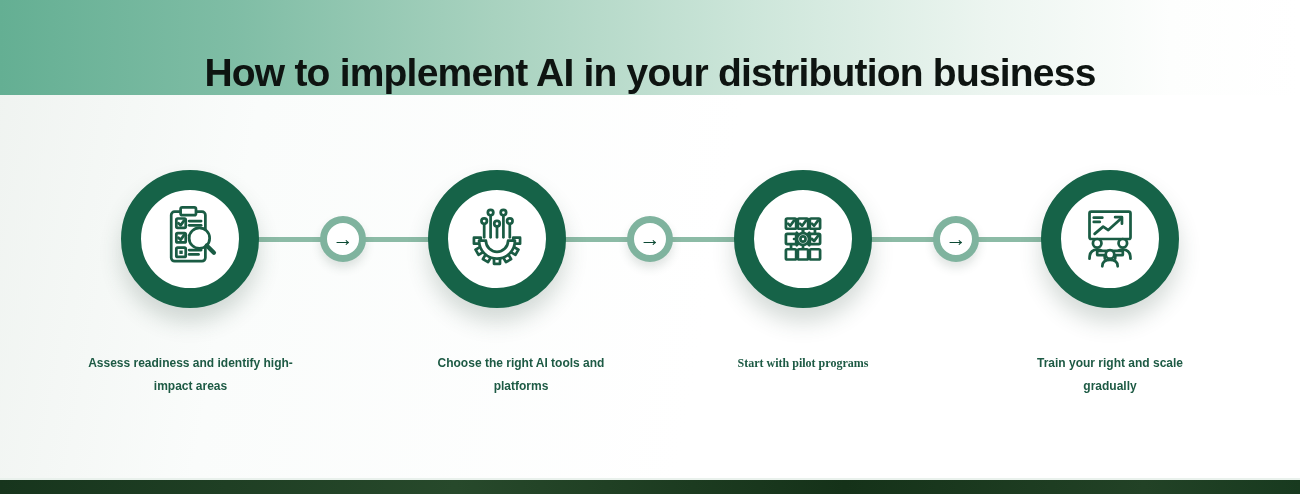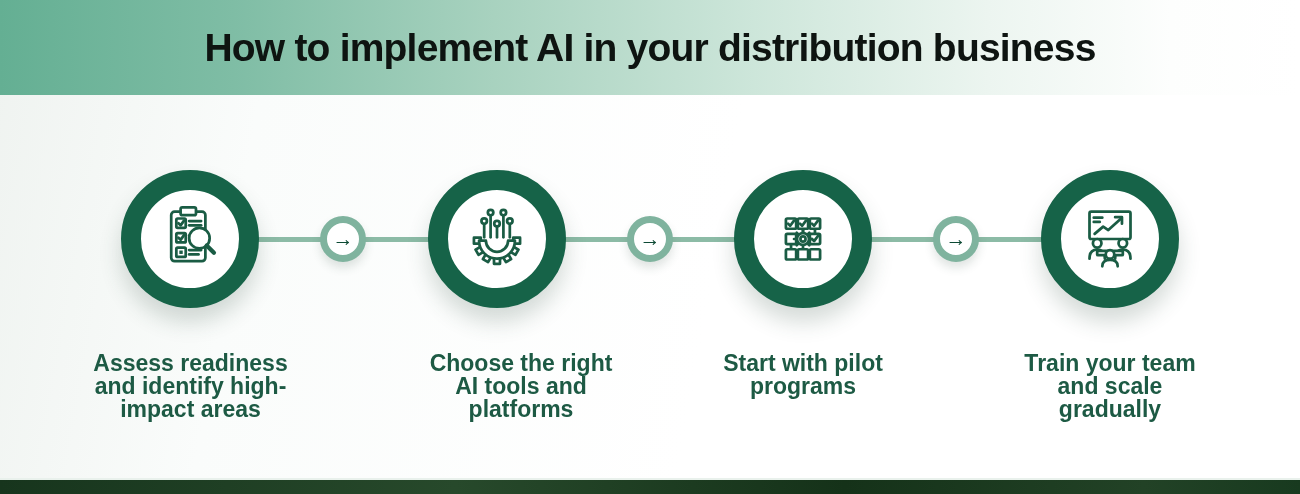--- a/index.html
+++ b/index.html
@@ -12,21 +12,21 @@
     height: 494px;
     background: linear-gradient(100deg, #eff3f0 0%, #fafcfb 20%, #ffffff 55%, #ffffff 100%);
   }
 
   
   .header {
     position: absolute;
     left: 0; top: 0;
     width: 1300px; height: 95px;
     background: linear-gradient(90deg, #64af93 0%, #7fbda5 18%, #a8d2bf 38%, #cde6da 58%, #ecf5f0 76%, #fdfefd 90%, #ffffff 100%);
-    display: flex; align-items: center; justify-content: center;
+    display: flex; align-items: flex-end; justify-content: center;
   }
   .title {
     color: #0e1411;
     font-size: 39px;
     font-weight: 700;
     letter-spacing: -0.8px;
     white-space: nowrap;
   }
 
   
@@ -69,27 +69,27 @@
     font-weight: 700;
     line-height: 1;
     transform: translateY(-1px);
   }
 
   .step-label {
     position: absolute;
     top: 352px;
     text-align: center;
     color: #1d5a44;
-    font-size: 23px;
+    font-size: 12px;
     font-weight: 700;
     line-height: 23px;
   }
   .label-1 { left: 83px;   width: 215px; }
   .label-2 { left: 428px;  width: 186px; }
-  .label-3 { left: 723px;  width: 160px; }
+  .label-3 { left: 723px;  width: 160px; font-family: Liberation Serif, serif; }
   .label-4 { left: 1013px; width: 194px; }
 
   .circle-1 { left: 121px; }
   .circle-2 { left: 428px; }
   .circle-3 { left: 734px; }
   .circle-4 { left: 1041px; }
 
   .arrow-1 { left: 320px; }
   .arrow-2 { left: 627px; }
   .arrow-3 { left: 933px; }
@@ -225,18 +225,18 @@
       <path class="ic ic-white" d="M54 71 Q54 60.5 63 60.5 Q72 60.5 72 71"></path>
       <rect class="ic ic-white" x="33" y="62" width="30" height="5" rx="1"></rect>
       <circle class="ic ic-white" cx="48" cy="66" r="5"></circle>
       <path class="ic ic-white" d="M39 80 Q39 72.5 48 72.5 Q57 72.5 57 80"></path>
     </svg>
   </div>
 
   <div class="step-label label-1">Assess readiness and identify high-impact areas</div>
   <div class="step-label label-2">Choose the right AI tools and platforms</div>
   <div class="step-label label-3">Start with pilot programs</div>
-  <div class="step-label label-4">Train your team and scale gradually</div>
+  <div class="step-label label-4">Train your right and scale gradually</div>
 
   <div class="footer-highlight"></div>
   <div class="footer-bar"></div>
 
 </div>
 
 </body></html>

